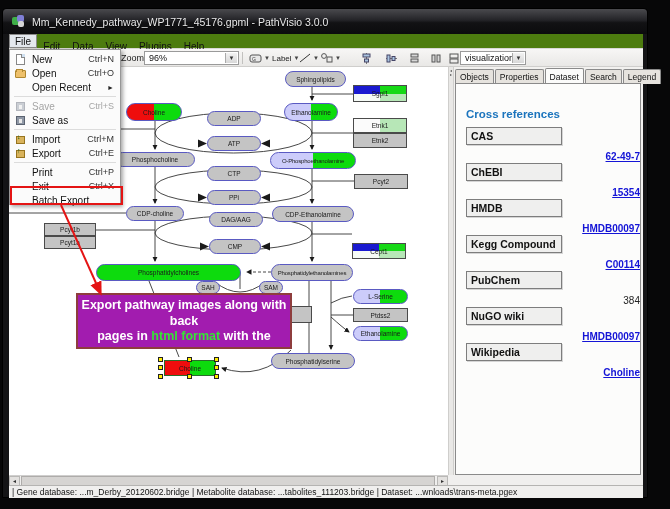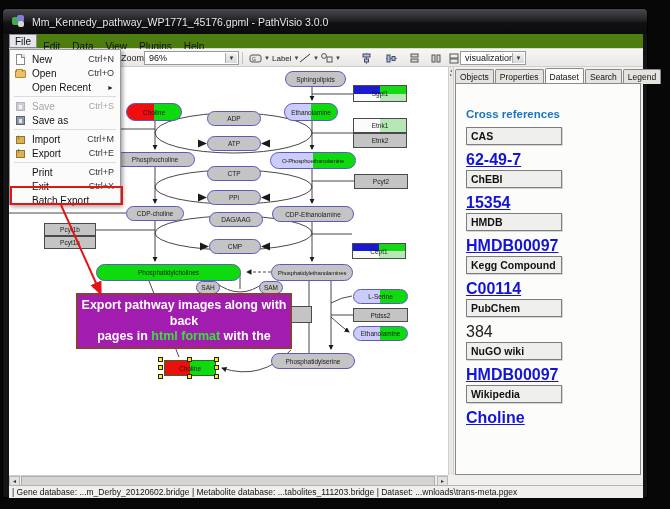--- a/index.html
+++ b/index.html
@@ -84,21 +84,21 @@
   .tab { border:1px solid #8a8a8a; border-bottom:none; background:#e6e3de;
     font-size:8.5px; color:#111; padding:2px 4px 0 4px; border-radius:2px 2px 0 0; margin-right:1px; }
   .tab.active { background:#fbfbfa; position:relative; top:-1px; padding-top:3px; }
   .rcontent { position:absolute; left:1px; top:16px; right:2px; bottom:2px;
     border:1px solid #8a8a8a; background:#fcfcfb; padding:10px 0 0 10px; overflow:hidden; }
   .xref-title { color:#1b74bd; font-weight:bold; font-size:11.5px; margin:14px 0 6px 0; }
   .xsec { }
   .xhead { display:inline-block; min-width:96px; border:1px solid #7d7d7d; background:#efefee;
     font-weight:bold; font-size:10.5px; color:#111; padding:2px 5px 2px 4px;
     box-shadow:1px 1px 0 #d5d5d5; }
-  .xval { margin-top:6px; font-size:16px; color:#222; }
+  .xval { margin-top:6px; font-size:10px; color:#222;text-align:right; }
   .xval a { color:#1414d6; font-weight:bold; text-decoration:underline; }
 
   
   .filemenu { position:absolute; left:6px; top:40px; width:112px; height:156px;
     background:#fbfbfb; border:1px solid #979797; box-shadow:2px 2px 4px rgba(0,0,0,.35);
     z-index:40; padding-top:2px; font-size:10px; color:#111; }
   .fitem { height:14px; display:flex; align-items:center; padding:0 6px 0 5px; }
   .fitem .fic { width:11px; height:11px; margin-right:6px; position:relative; flex:none; }
   .fitem .flab { flex:1; }
   .fitem .fsc { color:#333; font-size:9px; }

